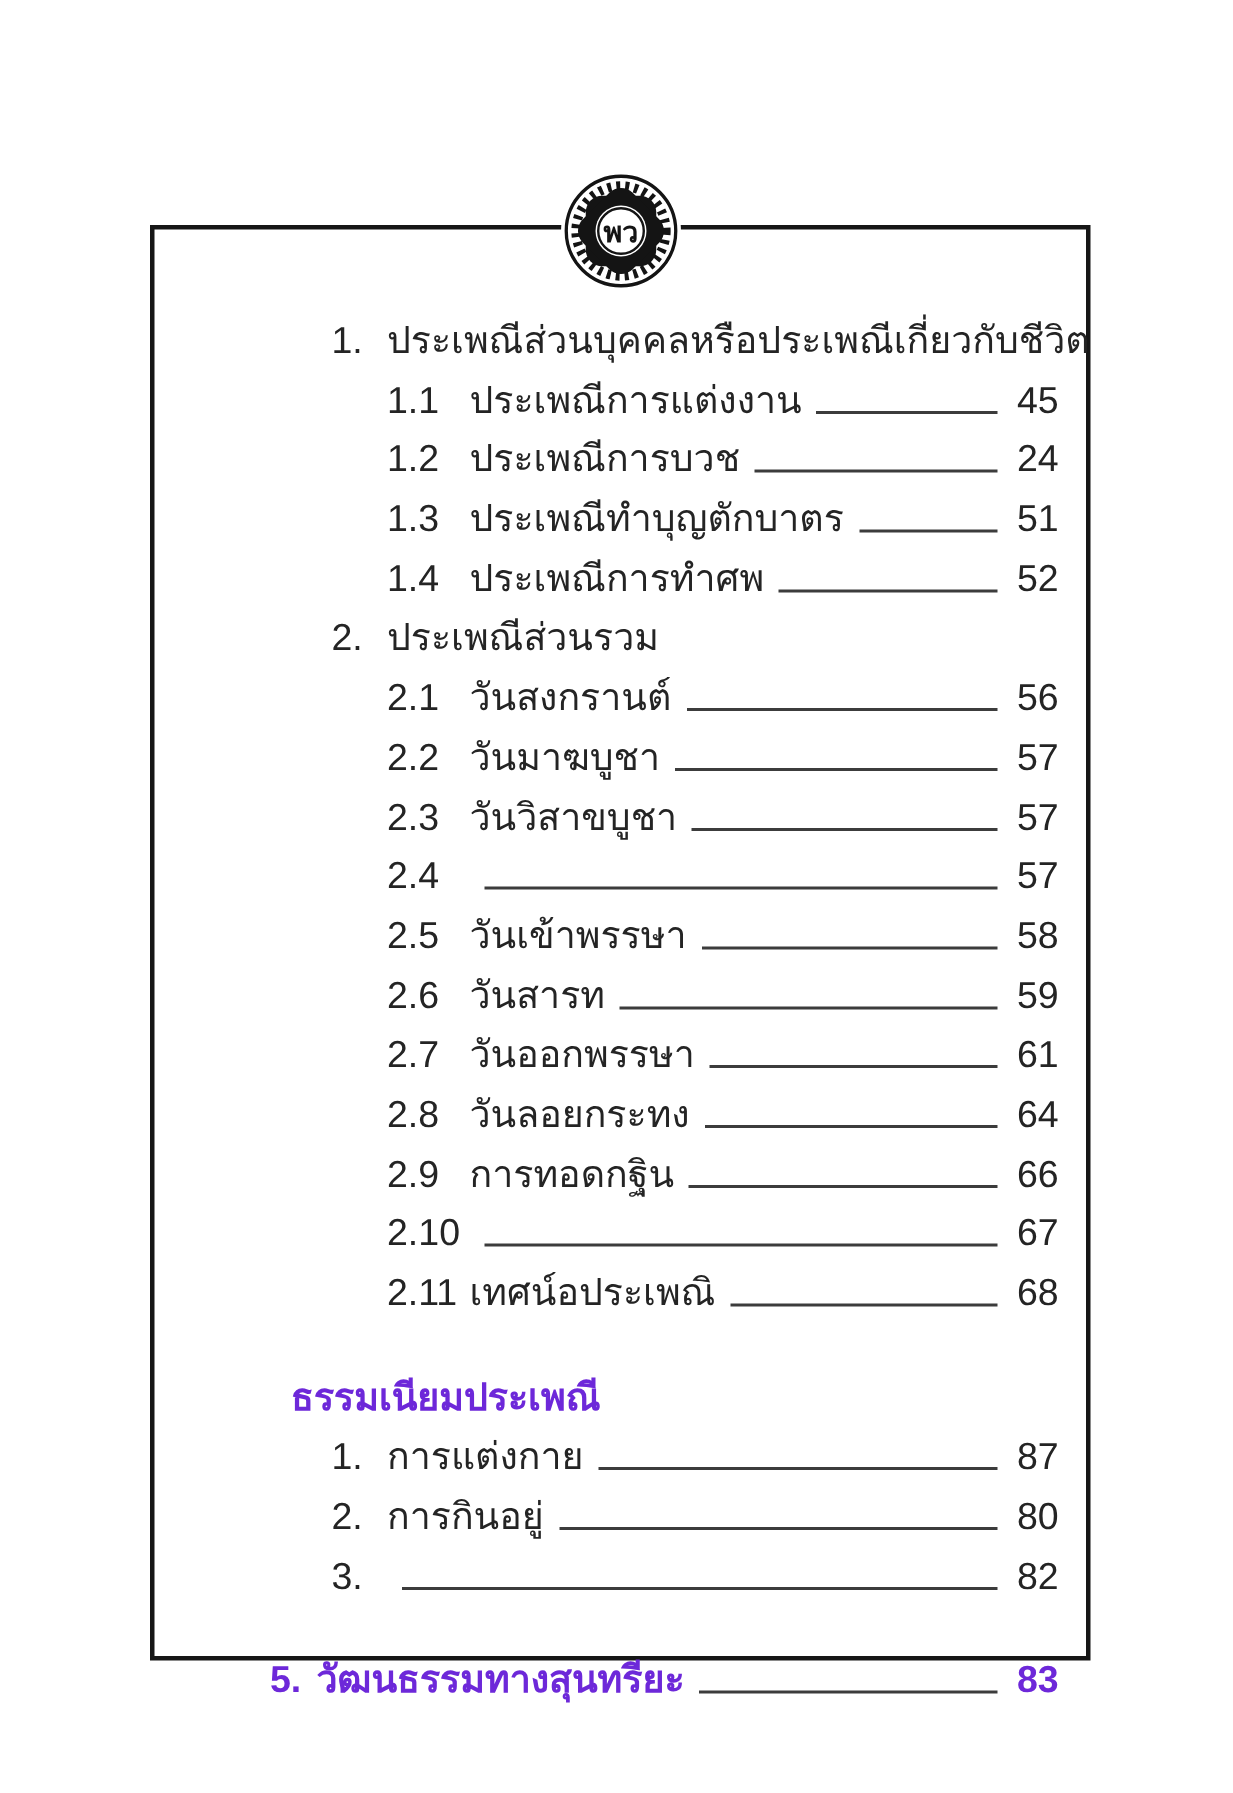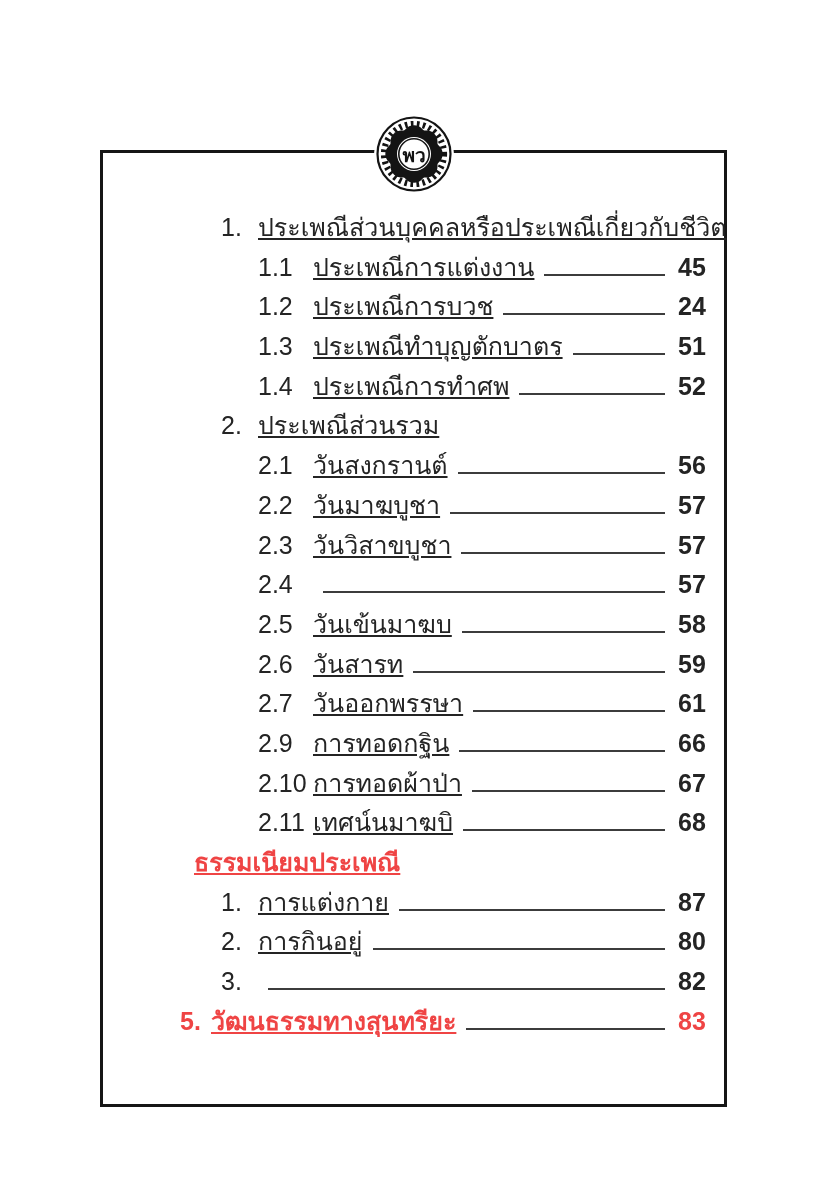--- a/index.html
+++ b/index.html
@@ -46,45 +46,44 @@
     padding-right: 0;
     box-sizing: border-box;
   }
   .toc-row .num,
   .toc-row .title,
   .toc-row .pagenum {
     line-height: 36px;
     white-space: nowrap;
   }
   .toc-row .num { flex: none; }
-  .toc-row .title { flex: none; text-decoration: underline; }
+  .toc-row .title { flex: none; }
   .toc-row .leader {
     flex: 1 1 auto;
     height: 25px;
     border-bottom: 2px solid #3c3c3c;
     margin-left: 10px;
     margin-right: 13px;
     min-width: 20px;
   }
   .toc-row .pagenum {
     flex: none;
     width: 49px;
     text-align: left;
-    font-weight: bold;
   }
   
   .toc-row.item    { padding-left: 115px; }
   .toc-row.item    .num { width: 37px; }
   .toc-row.sub     { padding-left: 152px; }
   .toc-row.sub     .num { width: 55px; }
   .toc-row.heading { padding-left: 88px; }
   .toc-row.heading .num { width: 0; }
   .toc-row.chapter { padding-left: 74px; }
   .toc-row.chapter .num { width: 31px; }
-  .toc-row.bold { font-weight: 700; color: #ef4444; }
+  .toc-row.bold { font-weight: 700; color: #6d28d9; margin-top: 30px; }
 </style>
 </head>
 <body>
 
 <div class="page">
 
   <div class="frame">
     <div class="toc-list">
         <div class="toc-row item">
     <span class="num">1.</span>
@@ -138,51 +137,56 @@
     <span class="leader"></span>
     <span class="pagenum">57</span>
   </div>
         <div class="toc-row sub">
     <span class="num">2.4</span>
     <span class="leader"></span>
     <span class="pagenum">57</span>
   </div>
         <div class="toc-row sub">
     <span class="num">2.5</span>
-    <span class="title">วันเข้นมาฆบ</span>
+    <span class="title">วันเข้าพรรษา</span>
     <span class="leader"></span>
     <span class="pagenum">58</span>
   </div>
         <div class="toc-row sub">
     <span class="num">2.6</span>
     <span class="title">วันสารท</span>
     <span class="leader"></span>
     <span class="pagenum">59</span>
   </div>
         <div class="toc-row sub">
     <span class="num">2.7</span>
     <span class="title">วันออกพรรษา</span>
     <span class="leader"></span>
     <span class="pagenum">61</span>
   </div>
         <div class="toc-row sub">
+    <span class="num">2.8</span>
+    <span class="title">วันลอยกระทง</span>
+    <span class="leader"></span>
+    <span class="pagenum">64</span>
+  </div>
+        <div class="toc-row sub">
     <span class="num">2.9</span>
     <span class="title">การทอดกฐิน</span>
     <span class="leader"></span>
     <span class="pagenum">66</span>
   </div>
         <div class="toc-row sub">
     <span class="num">2.10</span>
-    <span class="title">การทอดผ้าป่า</span>
     <span class="leader"></span>
     <span class="pagenum">67</span>
   </div>
         <div class="toc-row sub">
     <span class="num">2.11</span>
-    <span class="title">เทศน์นมาฆบิ</span>
+    <span class="title">เทศน์อประเพณิ</span>
     <span class="leader"></span>
     <span class="pagenum">68</span>
   </div>
         <div class="toc-row heading bold">
     <span class="num"></span>
     <span class="title">ธรรมเนียมประเพณี</span>
 
   </div>
         <div class="toc-row item">
     <span class="num">1.</span>

